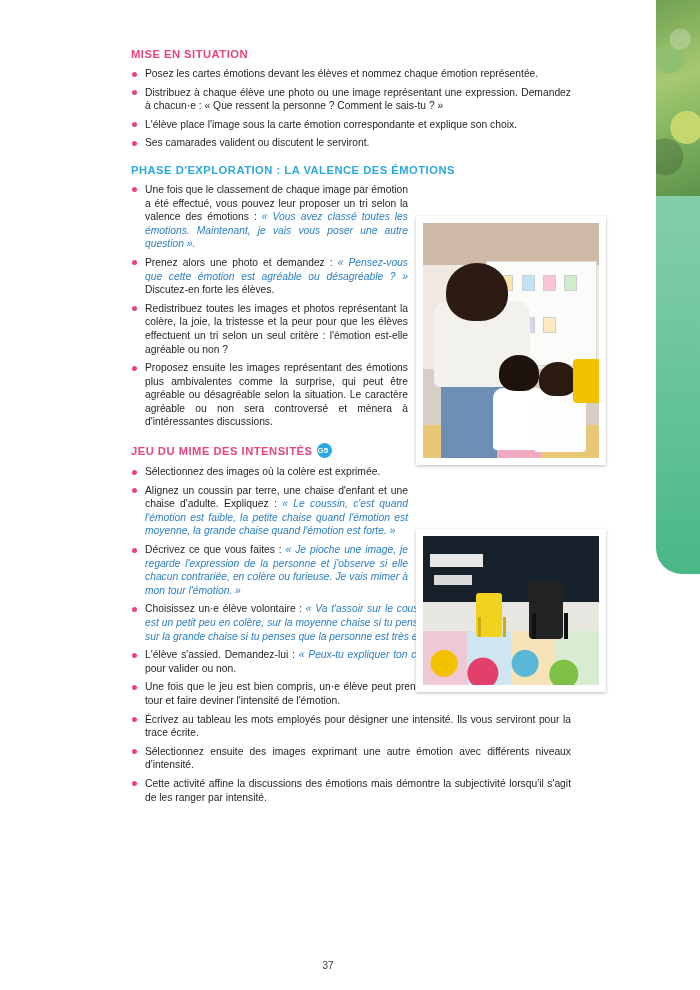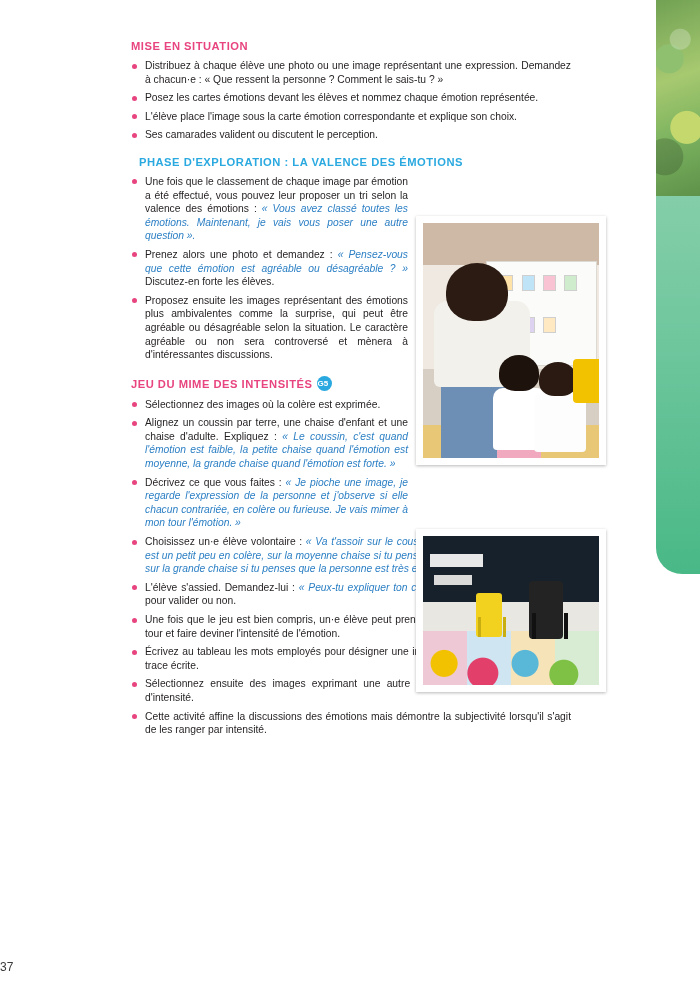--- a/index.html
+++ b/index.html
@@ -37,32 +37,32 @@
   }
 
   
   .page{
     position:absolute;
     left:0;top:0;
     width:656px;height:990px;
   }
   .content{
     position:absolute;
-    left:131px;top:40px;
+    left:131px;top:48px;
     width:440px;
   }
 
   h2.section-title{
     font-size:11.2px;
     font-weight:bold;
     letter-spacing:.5px;
     margin:0 0 7px 0;
     text-transform:uppercase;
   }
-  h2.blue{color:#2aa9e0;margin-left:8px;}
+  h2.blue{color:#2aa9e0;}
   h2.magenta{color:#e8447f;}
 
   .badge-g5{
     display:inline-block;
     width:15px;height:15px;line-height:15px;
     border-radius:50%;
     background:#2aa9e0;
     color:#fff;
     font-size:8px;
     font-weight:bold;
@@ -153,46 +153,50 @@
       radial-gradient(circle at 34% 78%, #e2406a 0 15px, transparent 16px),
       radial-gradient(circle at 58% 60%, #59b7d8 0 13px, transparent 14px),
       radial-gradient(circle at 80% 80%, #7ec144 0 14px, transparent 15px),
       linear-gradient(90deg,#eec8d4 0 25%, #cfe6f2 25% 50%, #f6e3b8 50% 75%, #d7ecd2 75% 100%);
   }
 
   .page-number{
     position:absolute;
     left:0;top:960px;
     width:656px;
-    font-size:12px;
+    text-align:center;
+    font-size:10px;
     color:#3a3a3a;
   }
 </style>
 </head>
 <body>
 
 <div class="page">
 
   <div class="content">
 
     <h2 class="section-title magenta">MISE EN SITUATION</h2>
     <ul class="bullets">
+      <li>Posez les cartes émotions devant les élèves et nommez chaque émotion représentée.</li>
       <li>Distribuez à chaque élève une photo ou une image représentant une expression. Demandez à chacun·e : « Que ressent la personne ? Comment le sais-tu ? »</li>
-      <li>Posez les cartes émotions devant les élèves et nommez chaque émotion représentée.</li>
       <li>L'élève place l'image sous la carte émotion correspondante et explique son choix.</li>
-      <li>Ses camarades valident ou discutent le perception.</li>
+      <li>Ses camarades valident ou discutent le serviront.</li>
     </ul>
 
     <h2 class="section-title blue">PHASE D'EXPLORATION : LA VALENCE DES ÉMOTIONS</h2>
     <ul class="bullets">
       <li class="narrow">
         <span>Une fois que le classement de chaque image par émotion a été effectué, vous pouvez leur proposer un tri selon la valence des émotions : </span><span class="it-blue">« Vous avez classé toutes les émotions. Maintenant, je vais vous poser une autre question ».</span><span></span>
       </li>
       <li class="narrow">
         <span>Prenez alors une photo et demandez : </span><span class="it-blue">« Pensez-vous que cette émotion est agréable ou désagréable ? »</span><span> Discutez-en forte les élèves.</span>
+      </li>
+      <li class="narrow">
+        <span>Redistribuez toutes les images et photos représentant la colère, la joie, la tristesse et la peur pour que les élèves effectuent un tri selon un seul critère : l'émotion est-elle agréable ou non ?</span>
       </li>
       <li class="narrow">
         <span>Proposez ensuite les images représentant des émotions plus ambivalentes comme la surprise, qui peut être agréable ou désagréable selon la situation. Le caractère agréable ou non sera controversé et mènera à d'intéressantes discussions.</span>
       </li>
     </ul>
 
     <h2 class="section-title magenta">
       <span>JEU DU MIME DES INTENSITÉS</span><span class="badge-g5">G5</span>
     </h2>
     <ul class="bullets">

